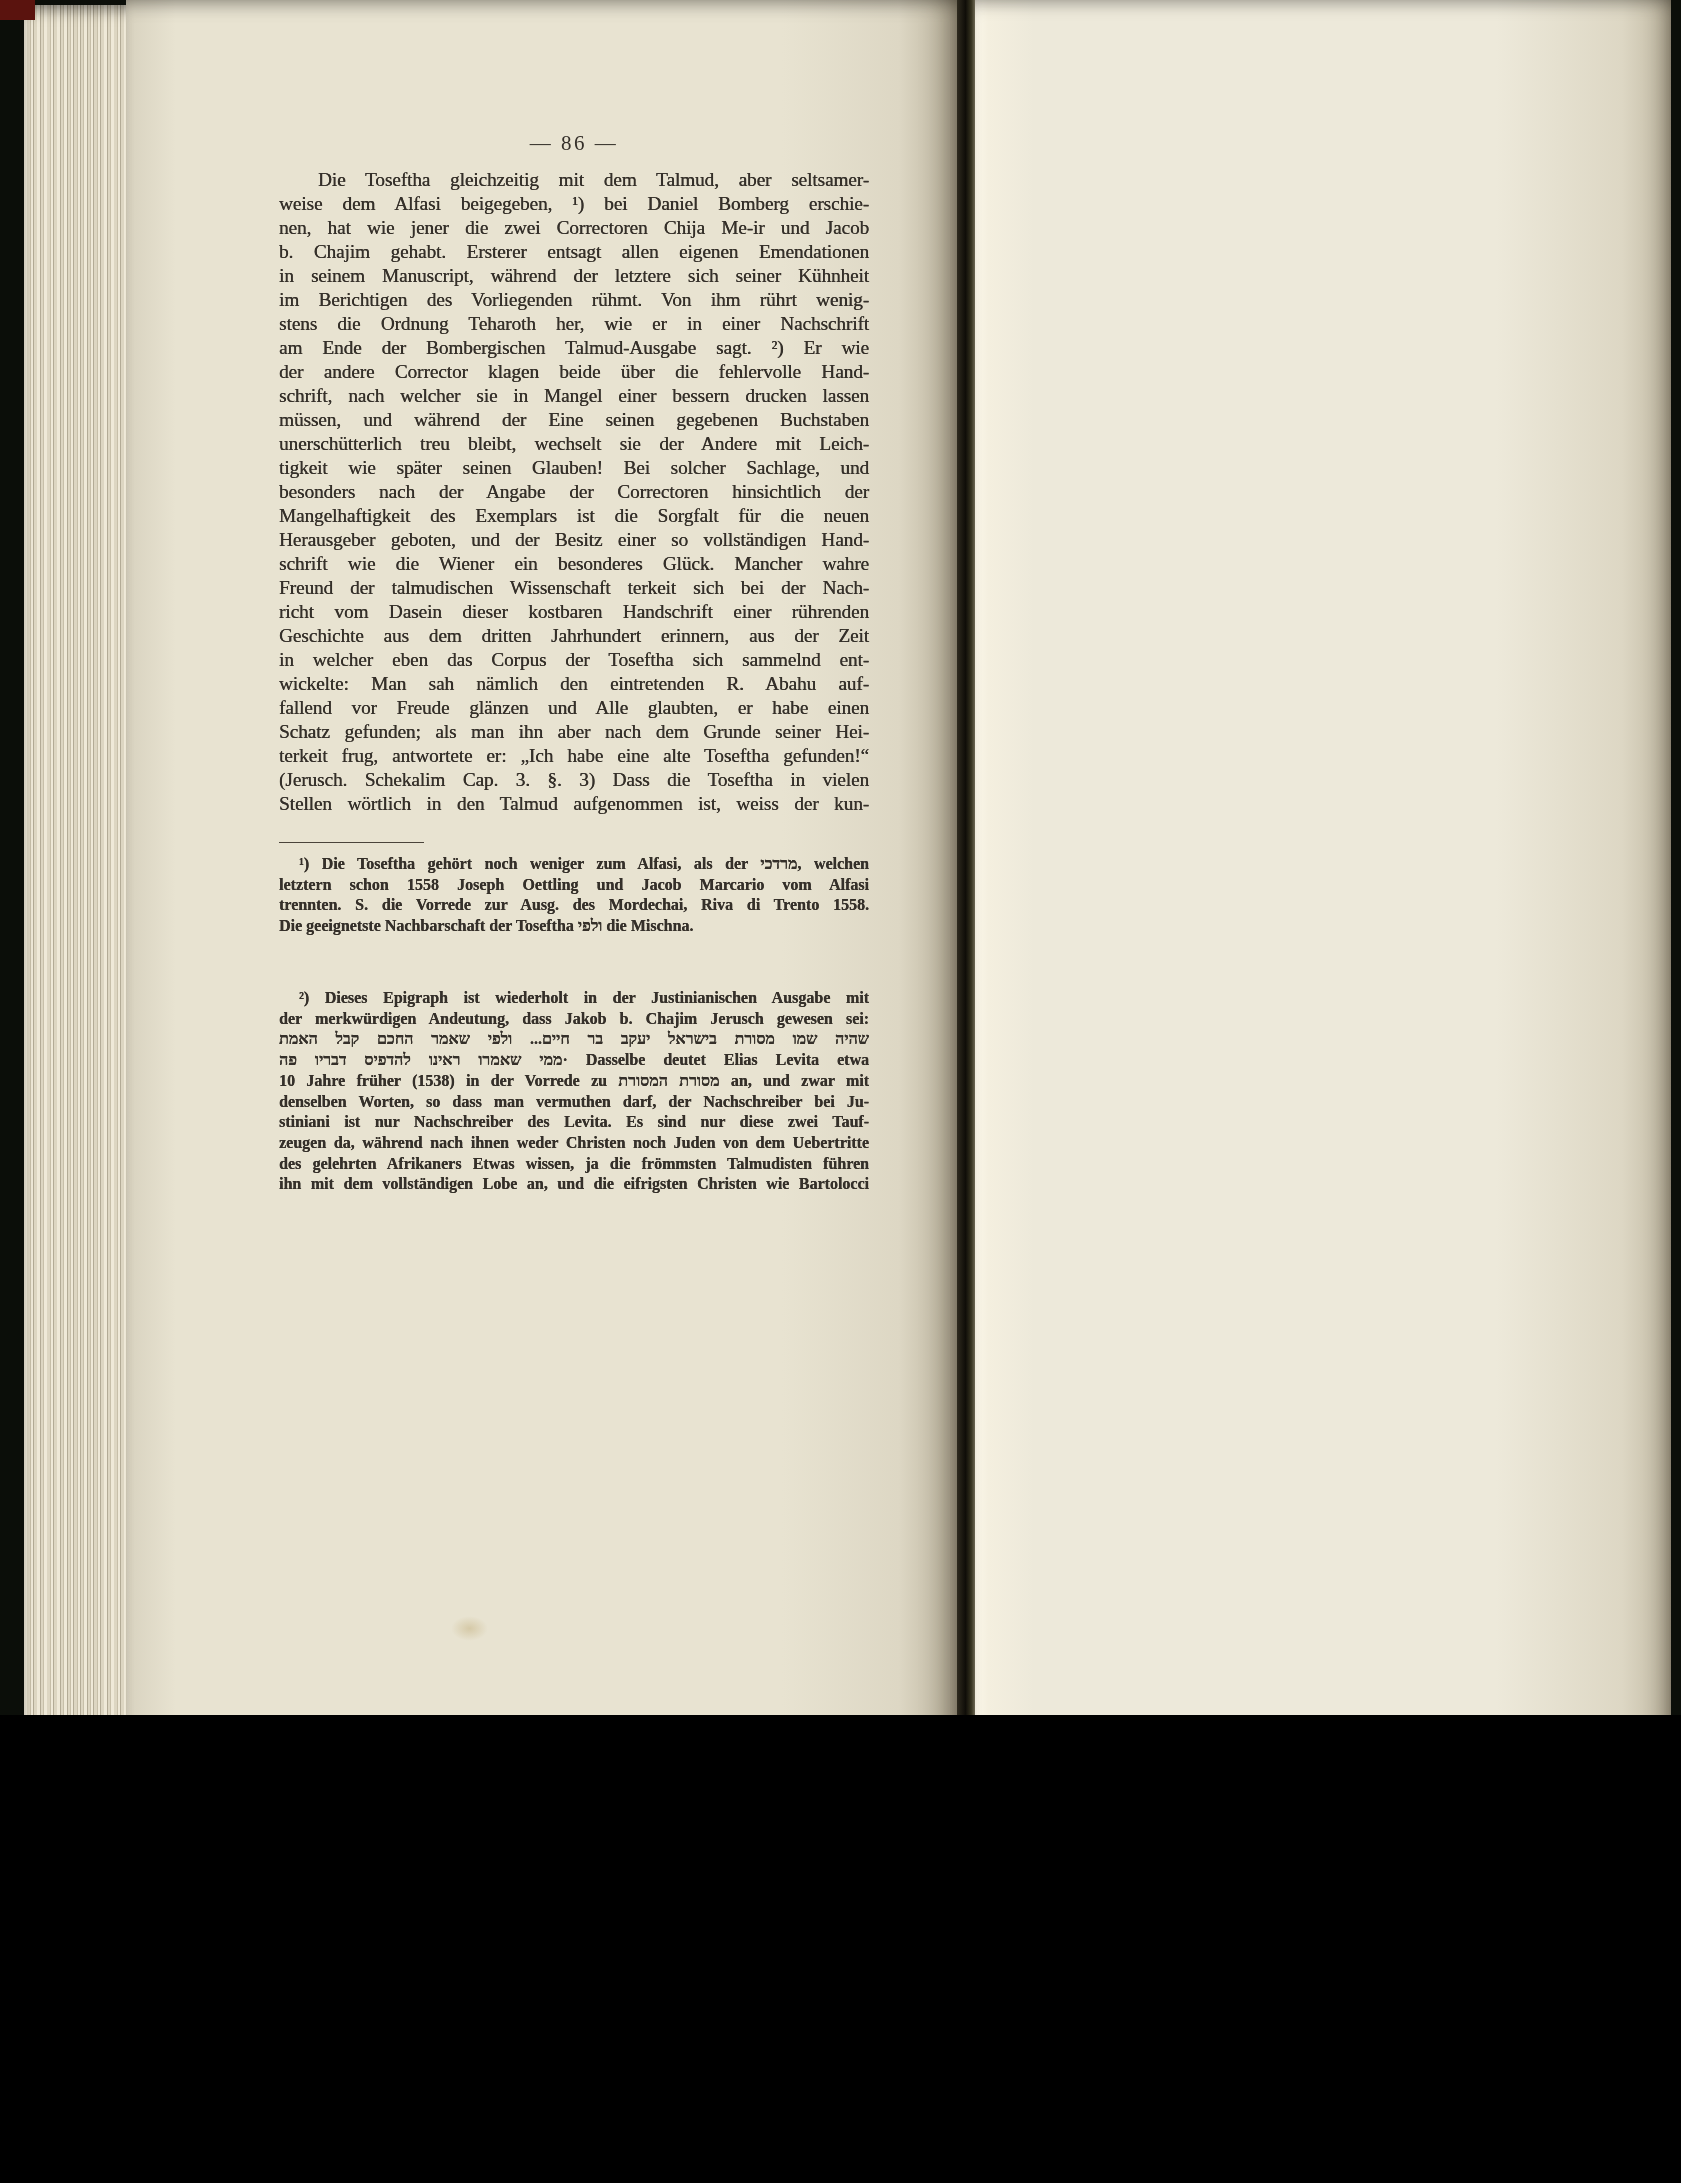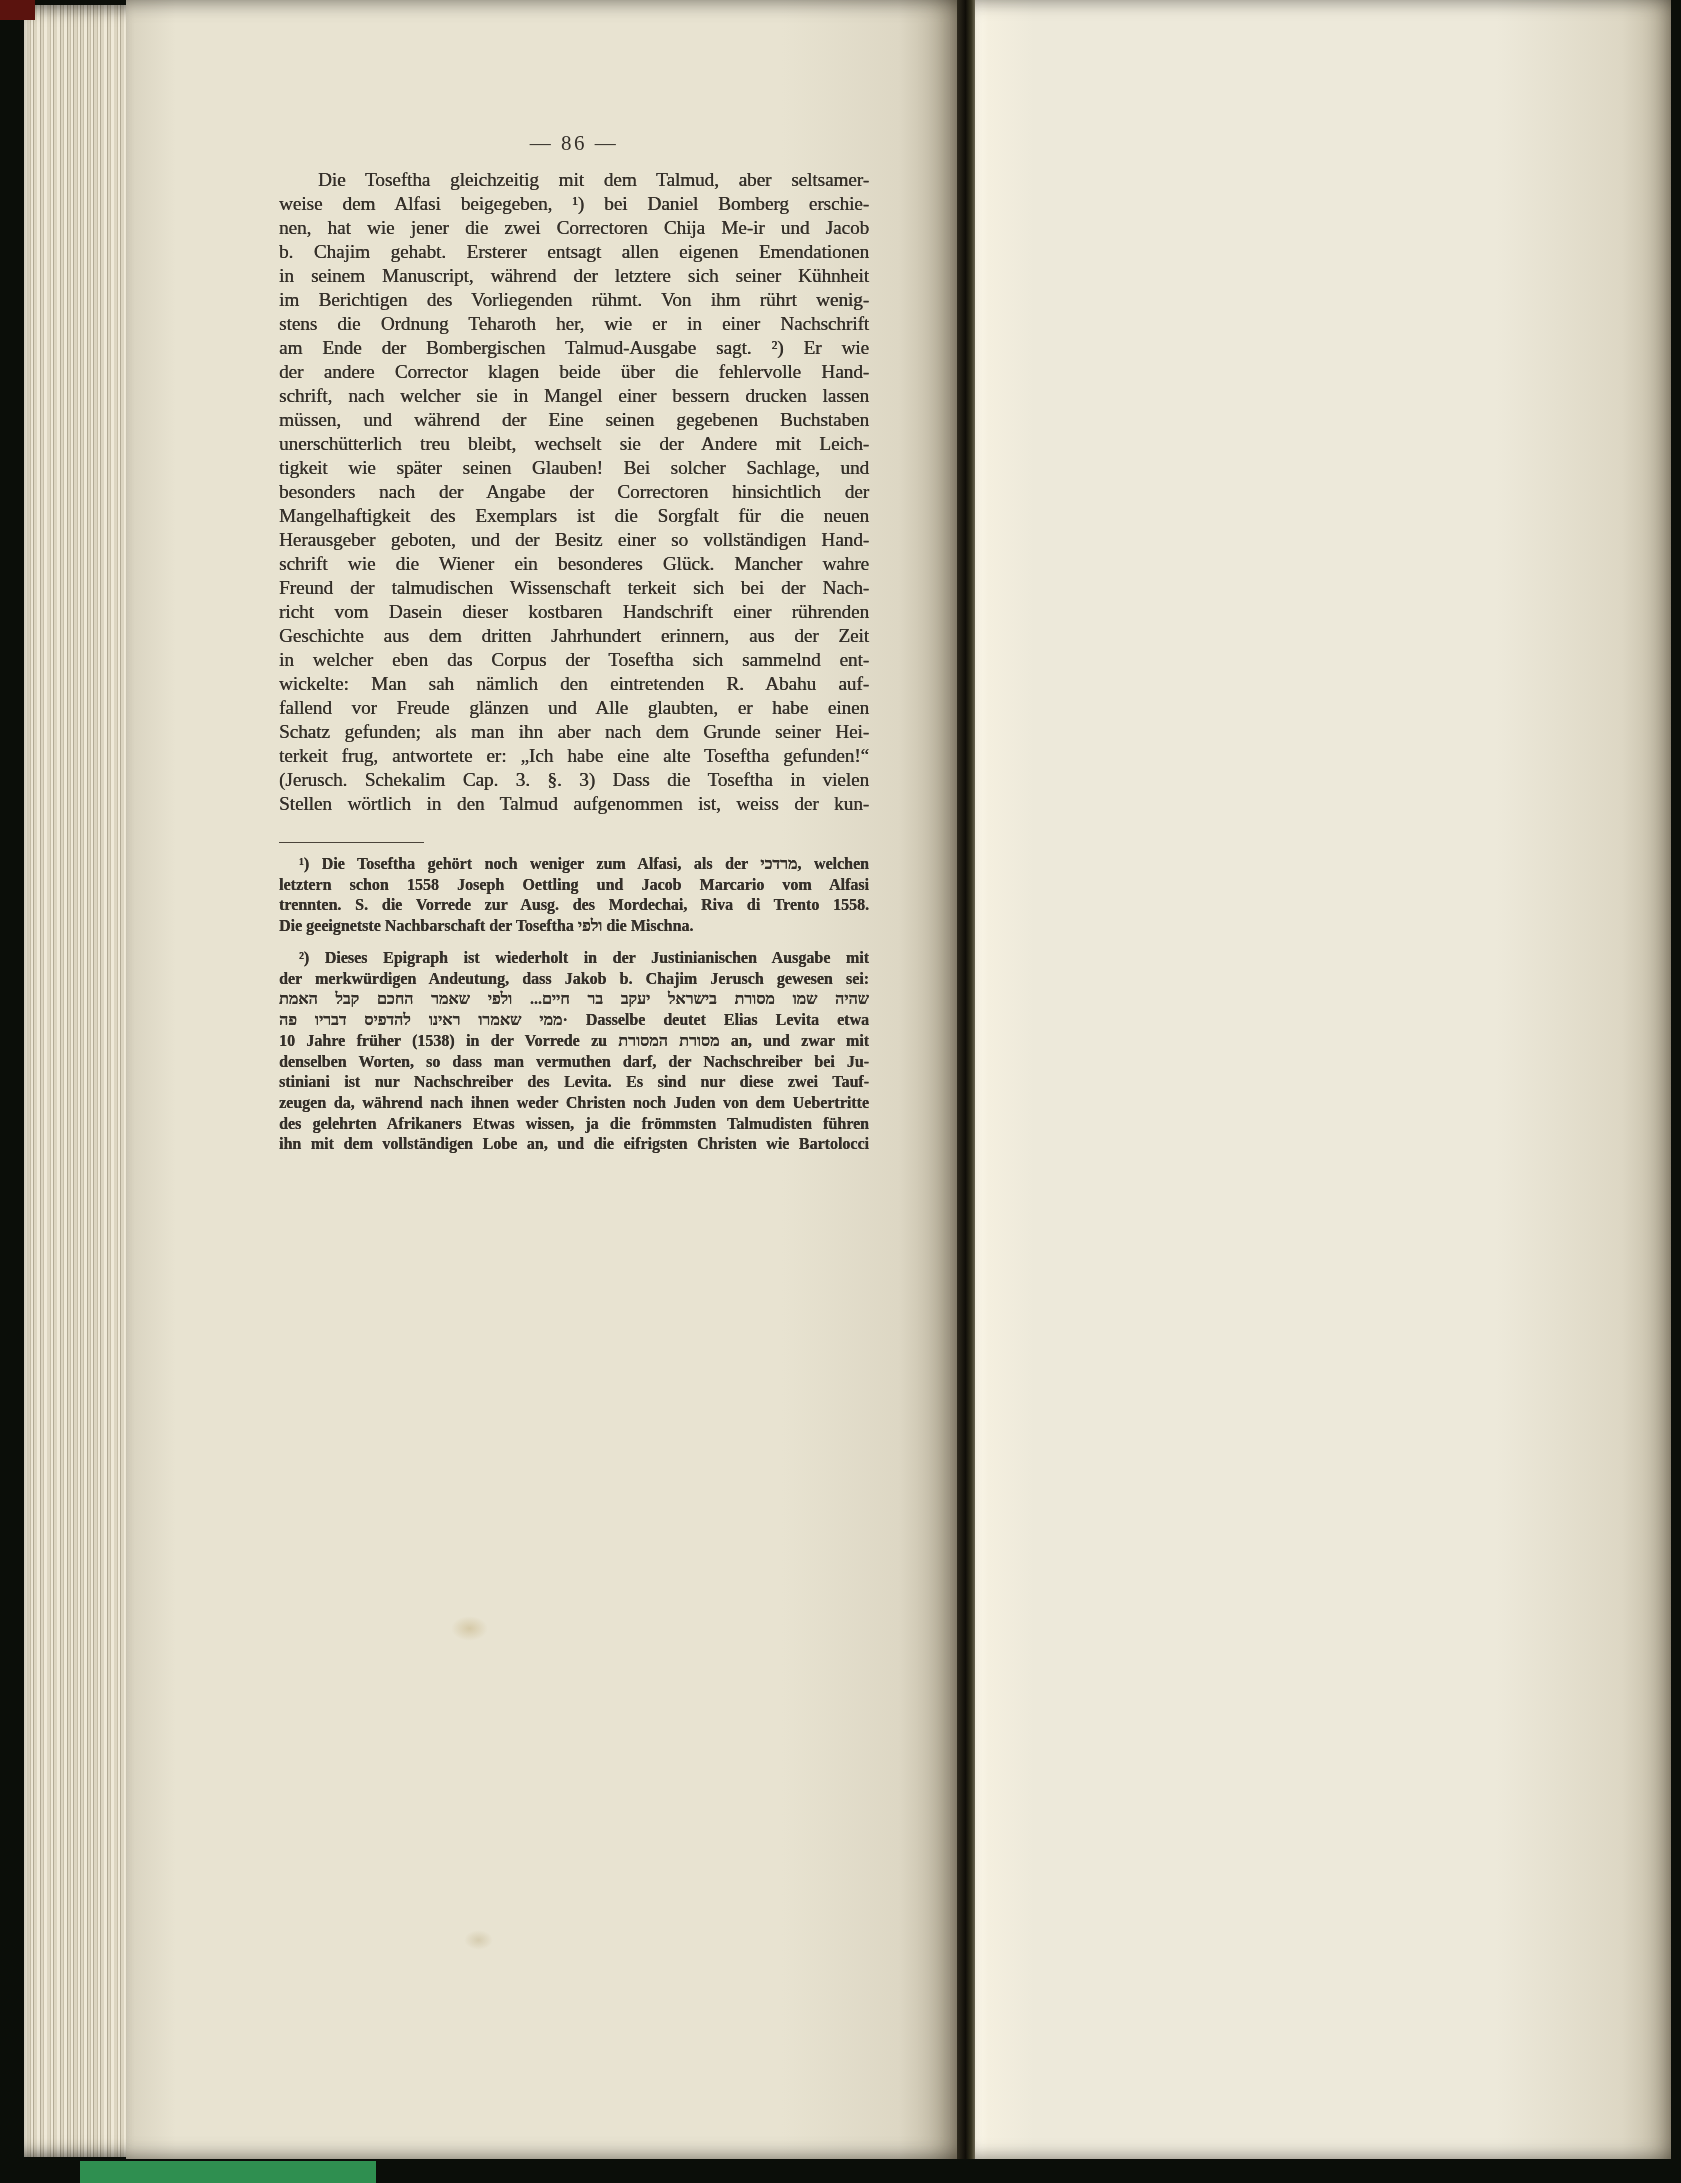--- a/index.html
+++ b/index.html
@@ -1,18 +1,18 @@
 <!DOCTYPE html>
 <html style="--background: #0b0e09; --paper: #e8e3d1; --paper_right: #ede9da; --ink: #35302a; --separator: #4a443a; --artifact_red: #5a130e; --artifact_green: #2f8f50;font-size:13.5px"><head>
 <meta charset="utf-8">
 <style>
   * { margin:0; padding:0; box-sizing:border-box; }
   html,body { background:#000; }
   #scan {
-    position:relative; width:1681px; height:2183px; overflow:hidden;
+    position:relative; width:1681px; height:1715px; overflow:hidden;
     background: var(--background, #0b0e09);
     font-family:"Liberation Serif","DejaVu Serif","DejaVu Sans",serif;
   }
   
   .page-stack {
     position:absolute; left:23.5px; top:5px; width:111px; height:2152px;
     background: repeating-linear-gradient(90deg,
       #efe9d8 0 2.5px, #b3ab96 2.5px 3.4px, #ddd6c2 3.4px 5.9px, #c7bfa9 5.9px 6.7px);
     box-shadow: inset 0 11.8px 15px -8.4px rgba(0,0,0,.55), inset 0 -11.8px 15px -8.4px rgba(0,0,0,.55);
   }
@@ -70,21 +70,21 @@
   }
   .footnote { font-size:16px; line-height:20.7px; }
   .footnote .line {
     text-align:justify; text-align-last:justify;
     text-shadow: 0.2px 0 0 currentColor;
     font-weight: bold;
   }
   .footnote .line.indent { padding-left:20px; }
   .footnote .line.noslast { text-align-last:left; }
   .fn1 { top:854px; }
-  .fn2 { top:948px; }
+  .fn2 { top:988px; }
 </style>
 </head>
 <body>
 
 <div id="scan">
 
   <div class="page-stack"></div>
 
   <div class="main-page">
     <div class="stain s1"></div>

